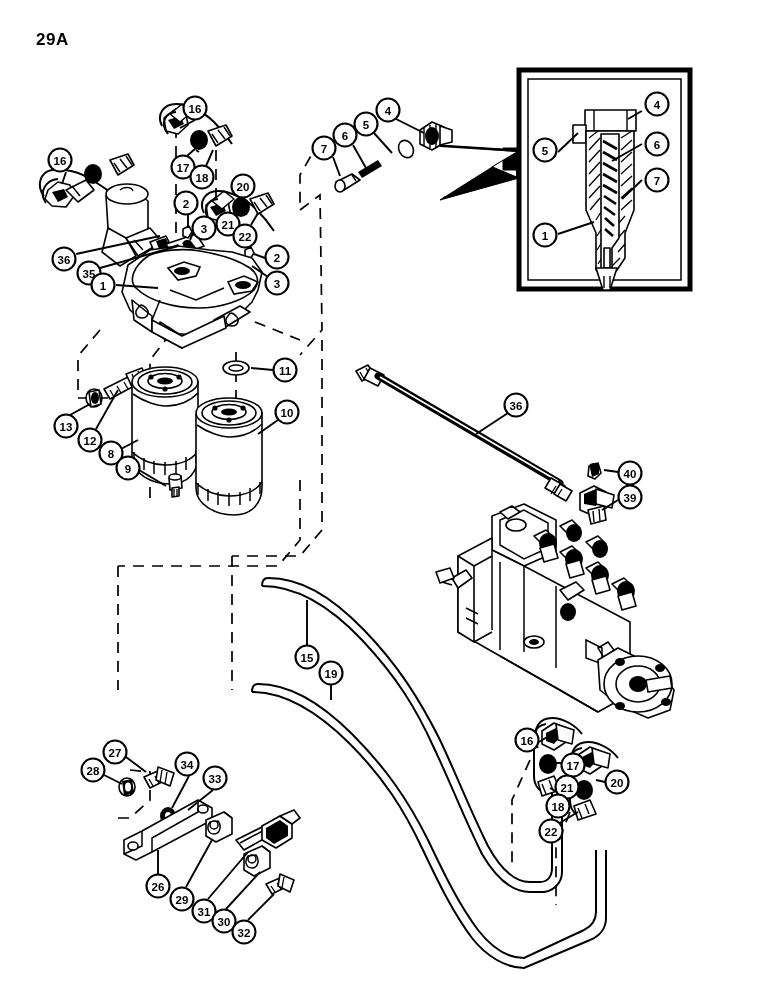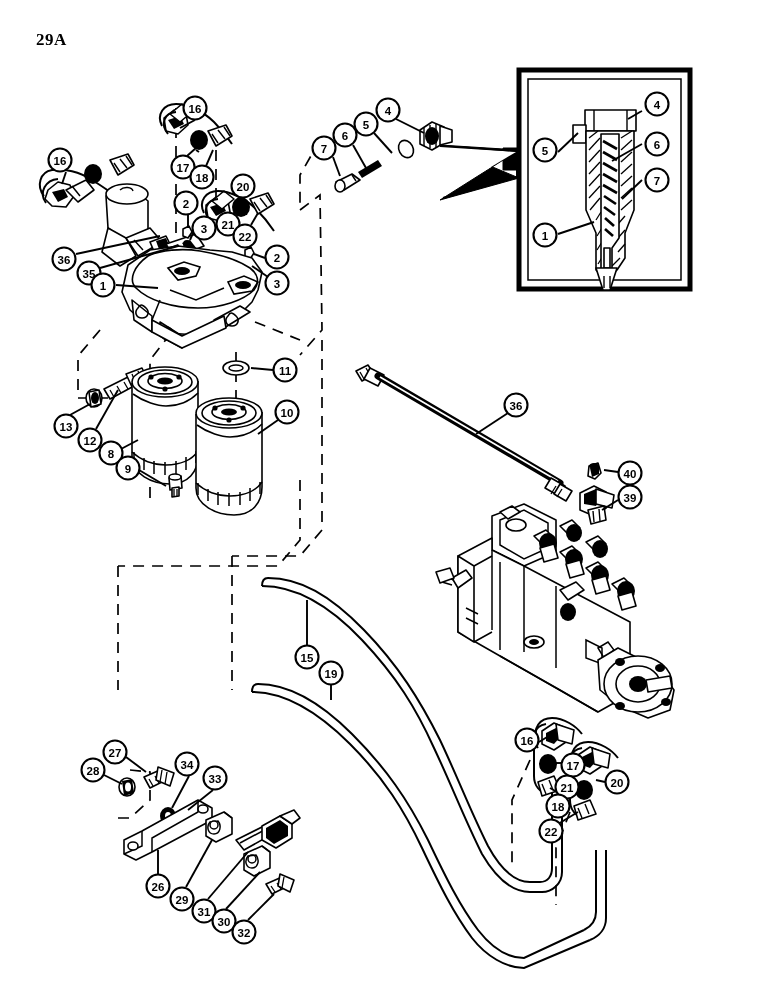--- a/index.html
+++ b/index.html
@@ -1,20 +1,20 @@
 <!DOCTYPE html>
 <html><head>
 <meta charset="utf-8">
 <style>
   html,body{margin:0;padding:0;background:#fff;}
   body{width:780px;height:1000px;overflow:hidden;
        font-family:"Liberation Sans",sans-serif;color:#000;}
   #page{position:relative;width:780px;height:1000px;background:#fff;}
   #page-num{position:absolute;left:36px;top:30px;font-size:17px;font-weight:bold;
-            letter-spacing:.5px;font-family:Liberation Serif, serif;text-align:center;}
+            letter-spacing:.5px;font-family:Liberation Sans, sans-serif;text-align:center;}
   svg{position:absolute;left:0;top:0;width:780px;height:1000px;}
   .ln{fill:none;stroke:#000;}
   .part{fill:#fff;stroke:#000;stroke-width:1.6;stroke-linejoin:round;}
   .solid{fill:#000;stroke:#000;stroke-width:1;}
   .dash{fill:none;stroke:#000;stroke-width:1.7;stroke-dasharray:11 8;}
   .leader{fill:none;stroke:#000;stroke-width:1.9;}
   .cbub{fill:#fff;stroke:#000;stroke-width:2.1;}
   .cnum{font-family:"Liberation Sans",sans-serif;font-size:11.5px;font-weight:bold;
         text-anchor:middle;dominant-baseline:central;fill:#000;}
   .hose{fill:none;stroke:#000;stroke-width:2;}

